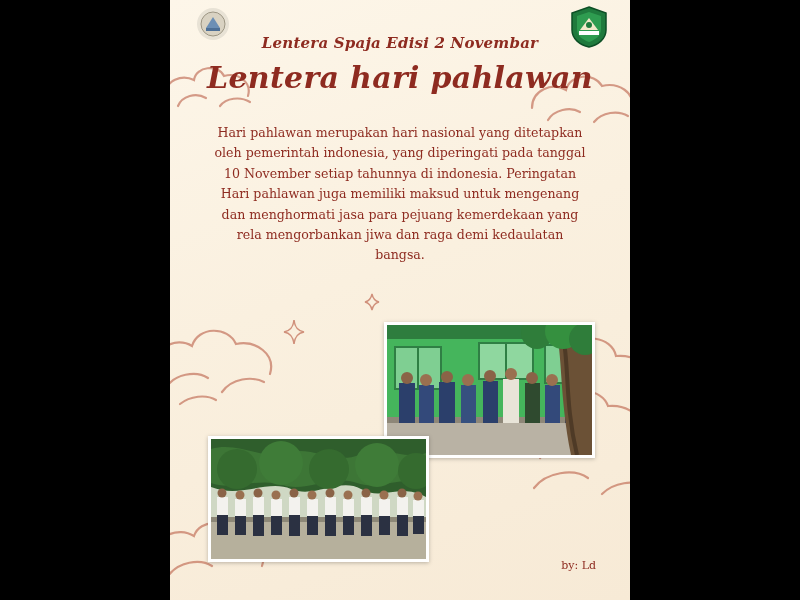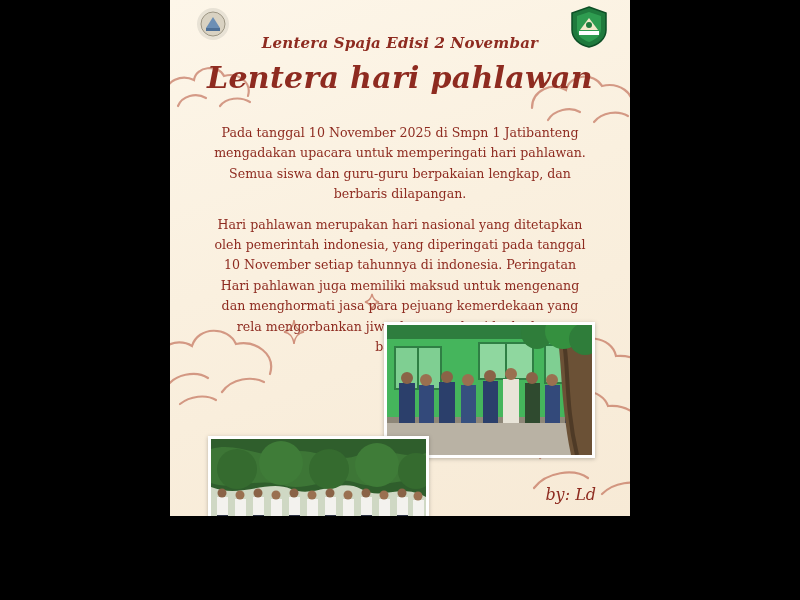--- a/index.html
+++ b/index.html
@@ -16,21 +16,21 @@
     width: 800px;
     height: 600px;
     background: #000000;
   }
   
   #poster {
     position: absolute;
     left: 170px;
     top: 0;
     width: 460px;
-    height: 516px;
+    height: 600px;
     background: #fdba74;
     overflow: hidden;
   }
   
   #poster .bg-wash {
     position: absolute;
     inset: 0;
     background: linear-gradient(160deg, #fdf6e9 0%, #faf0df 45%, #f7ead6 100%);
   }
   .cloud {
@@ -114,24 +114,23 @@
   .photo-bottom {
     left: 38px;
     top: 436px;
     width: 215px;
     height: 120px;
   }
   .photo img, .photo .scene { width: 100%; height: 100%; display:block; }
   .credit {
     position: absolute;
     right: 34px;
-    bottom: 12px;
+    bottom: 28px;
     font-family: "DejaVu Serif", serif;
-    font-style: italic;
-    font-size: 16px;
+    font-size: 11px;
     color: #8e2b20;
   }
   .scene { position: relative; }
 </style>
 </head>
 <body>
 
 <div id="stage">
 
   <div id="poster">
@@ -208,21 +207,20 @@
         <circle cx="19" cy="19" r="3" fill="#1f7a3d"></circle>
       </svg>
     </div>
 
     <div class="header-block">
       <div class="edition">Lentera Spaja Edisi 2 Novembar</div>
       <div class="title">Lentera hari pahlawan</div>
     </div>
 
     <div class="body-text">
-      <p>Pada tanggal 10 November 2025 di Smpn 1 Jatibanteng mengadakan upacara untuk memperingati hari pahlawan. Semua siswa dan guru-guru berpakaian lengkap, dan berbaris dilapangan.</p>
       <p>Hari pahlawan merupakan hari nasional yang ditetapkan oleh pemerintah indonesia, yang diperingati pada tanggal 10 November setiap tahunnya di indonesia. Peringatan Hari pahlawan juga memiliki maksud untuk mengenang dan menghormati jasa para pejuang kemerdekaan yang rela mengorbankan jiwa dan raga demi kedaulatan bangsa.</p>
     </div>
 
     <div class="photo photo-top">
       <div class="scene">
         <svg width="100%" height="100%" viewBox="0 0 205 130" preserveAspectRatio="none">
           <rect width="205" height="130" fill="#3fae54"></rect>
 
           <rect x="0" y="0" width="205" height="92" fill="#45b55c"></rect>
           <rect x="0" y="0" width="205" height="14" fill="#2e7d3e"></rect>

